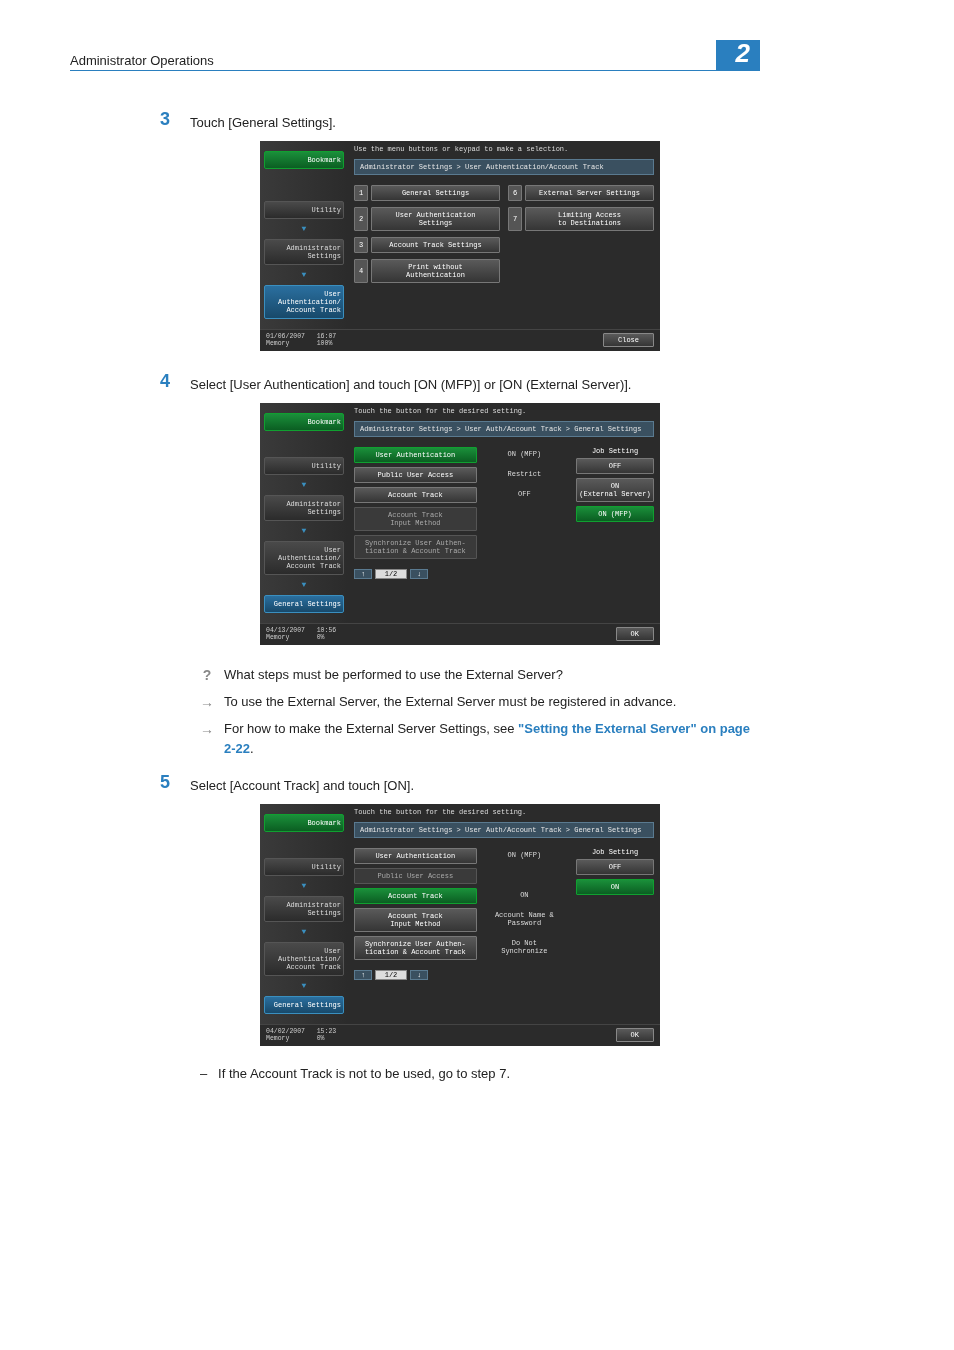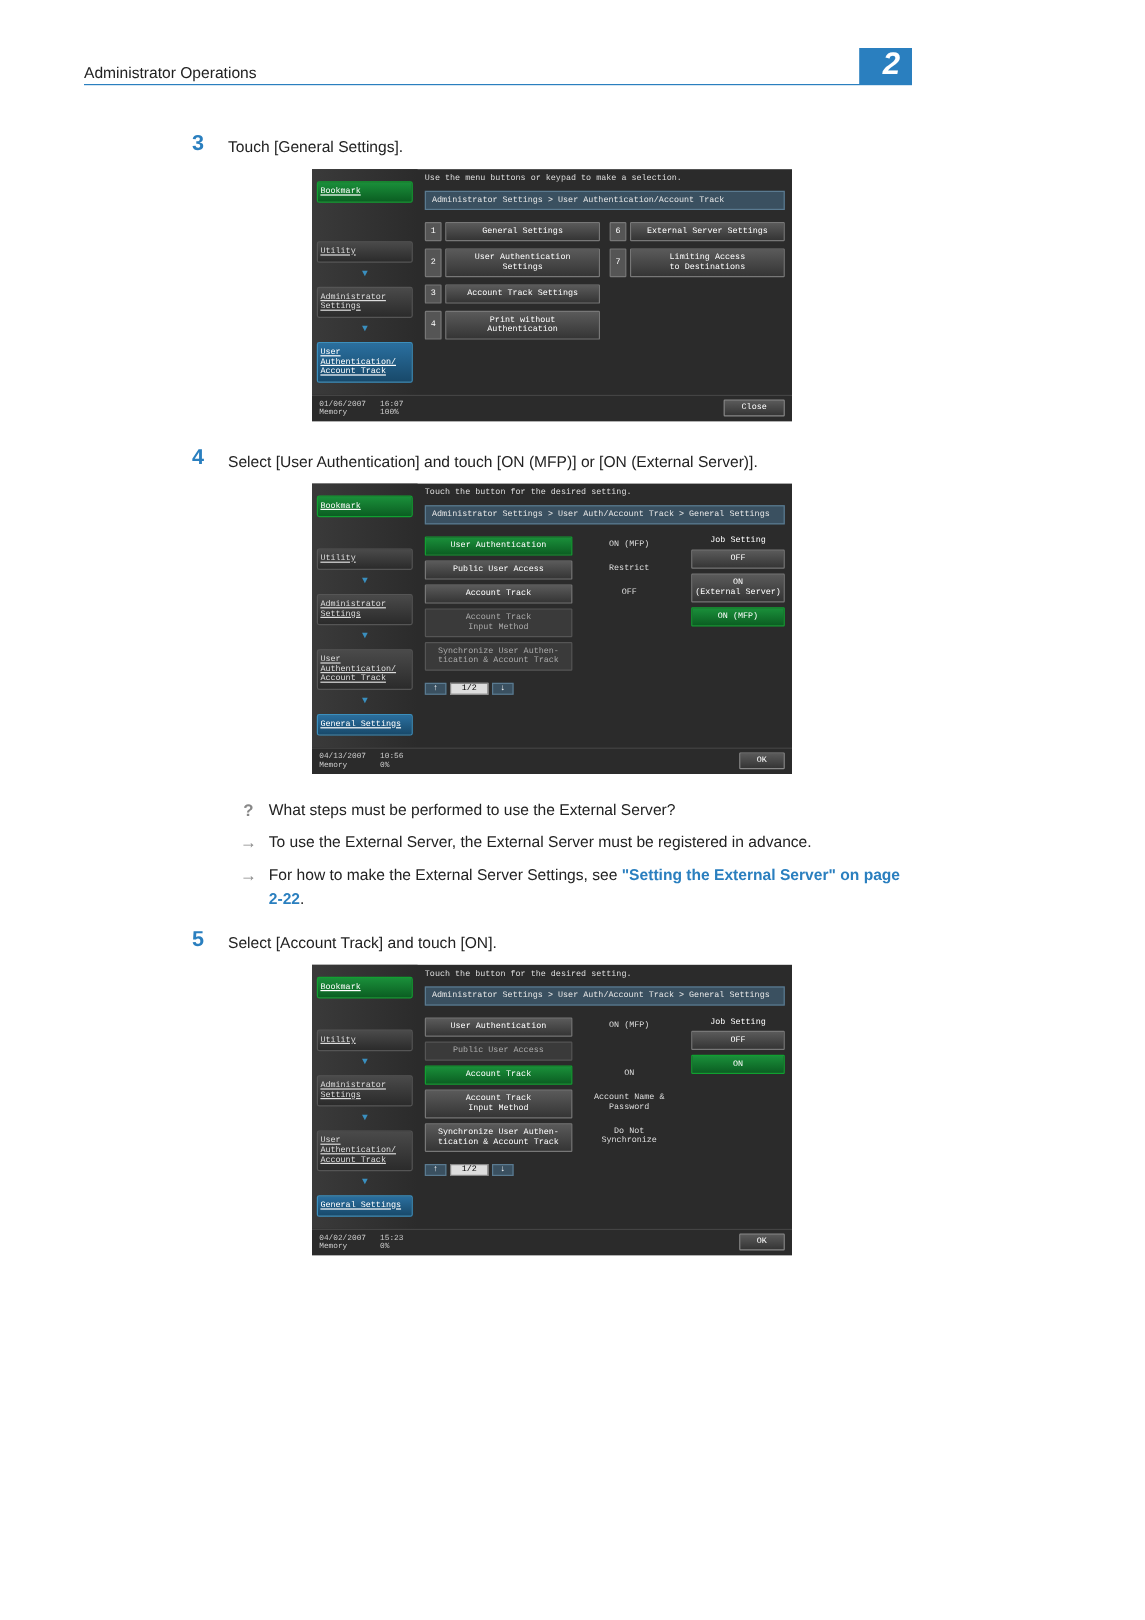--- a/index.html
+++ b/index.html
@@ -80,24 +80,23 @@
     display: flex;
     flex-direction: column;
     padding: 10px 4px;
     gap: 6px;
   }
   .sbtn {
     border: 1px solid #555;
     background: linear-gradient(#4a4a4a,#2b2b2b);
     color: #ddd;
     font-size: 7px;
-    text-align: left;
+    text-align: right;
     padding: 4px 2px;
     border-radius: 2px;
-    text-decoration: underline;
   }
   .sbtn.green {
     background: linear-gradient(#1a8f3a,#0b5e22);
     border-color: #10a030;
     color: #fff;
   }
   .sbtn.blue {
     background: linear-gradient(#2a6f9f,#18496a);
     border-color: #3a8fbf;
     color: #fff;
@@ -520,16 +519,19 @@
         <div class="screen-footer">
           <div class="footer-info">
             <span>04/02/2007</span>&nbsp;&nbsp;&nbsp;<span>15:23</span><br>
             <span>Memory</span>&nbsp;&nbsp;&nbsp;&nbsp;&nbsp;&nbsp;&nbsp;<span>0%</span>
           </div>
           <div class="fbtn">OK</div>
         </div>
       </div>
     </div>
 
+    <div class="dash-row">
+      –&nbsp;&nbsp;&nbsp;<span>If the Account Track is not to be used, go to step 7.</span>
+    </div>
 
   </div>
 
 </div>
 
 </body></html>

